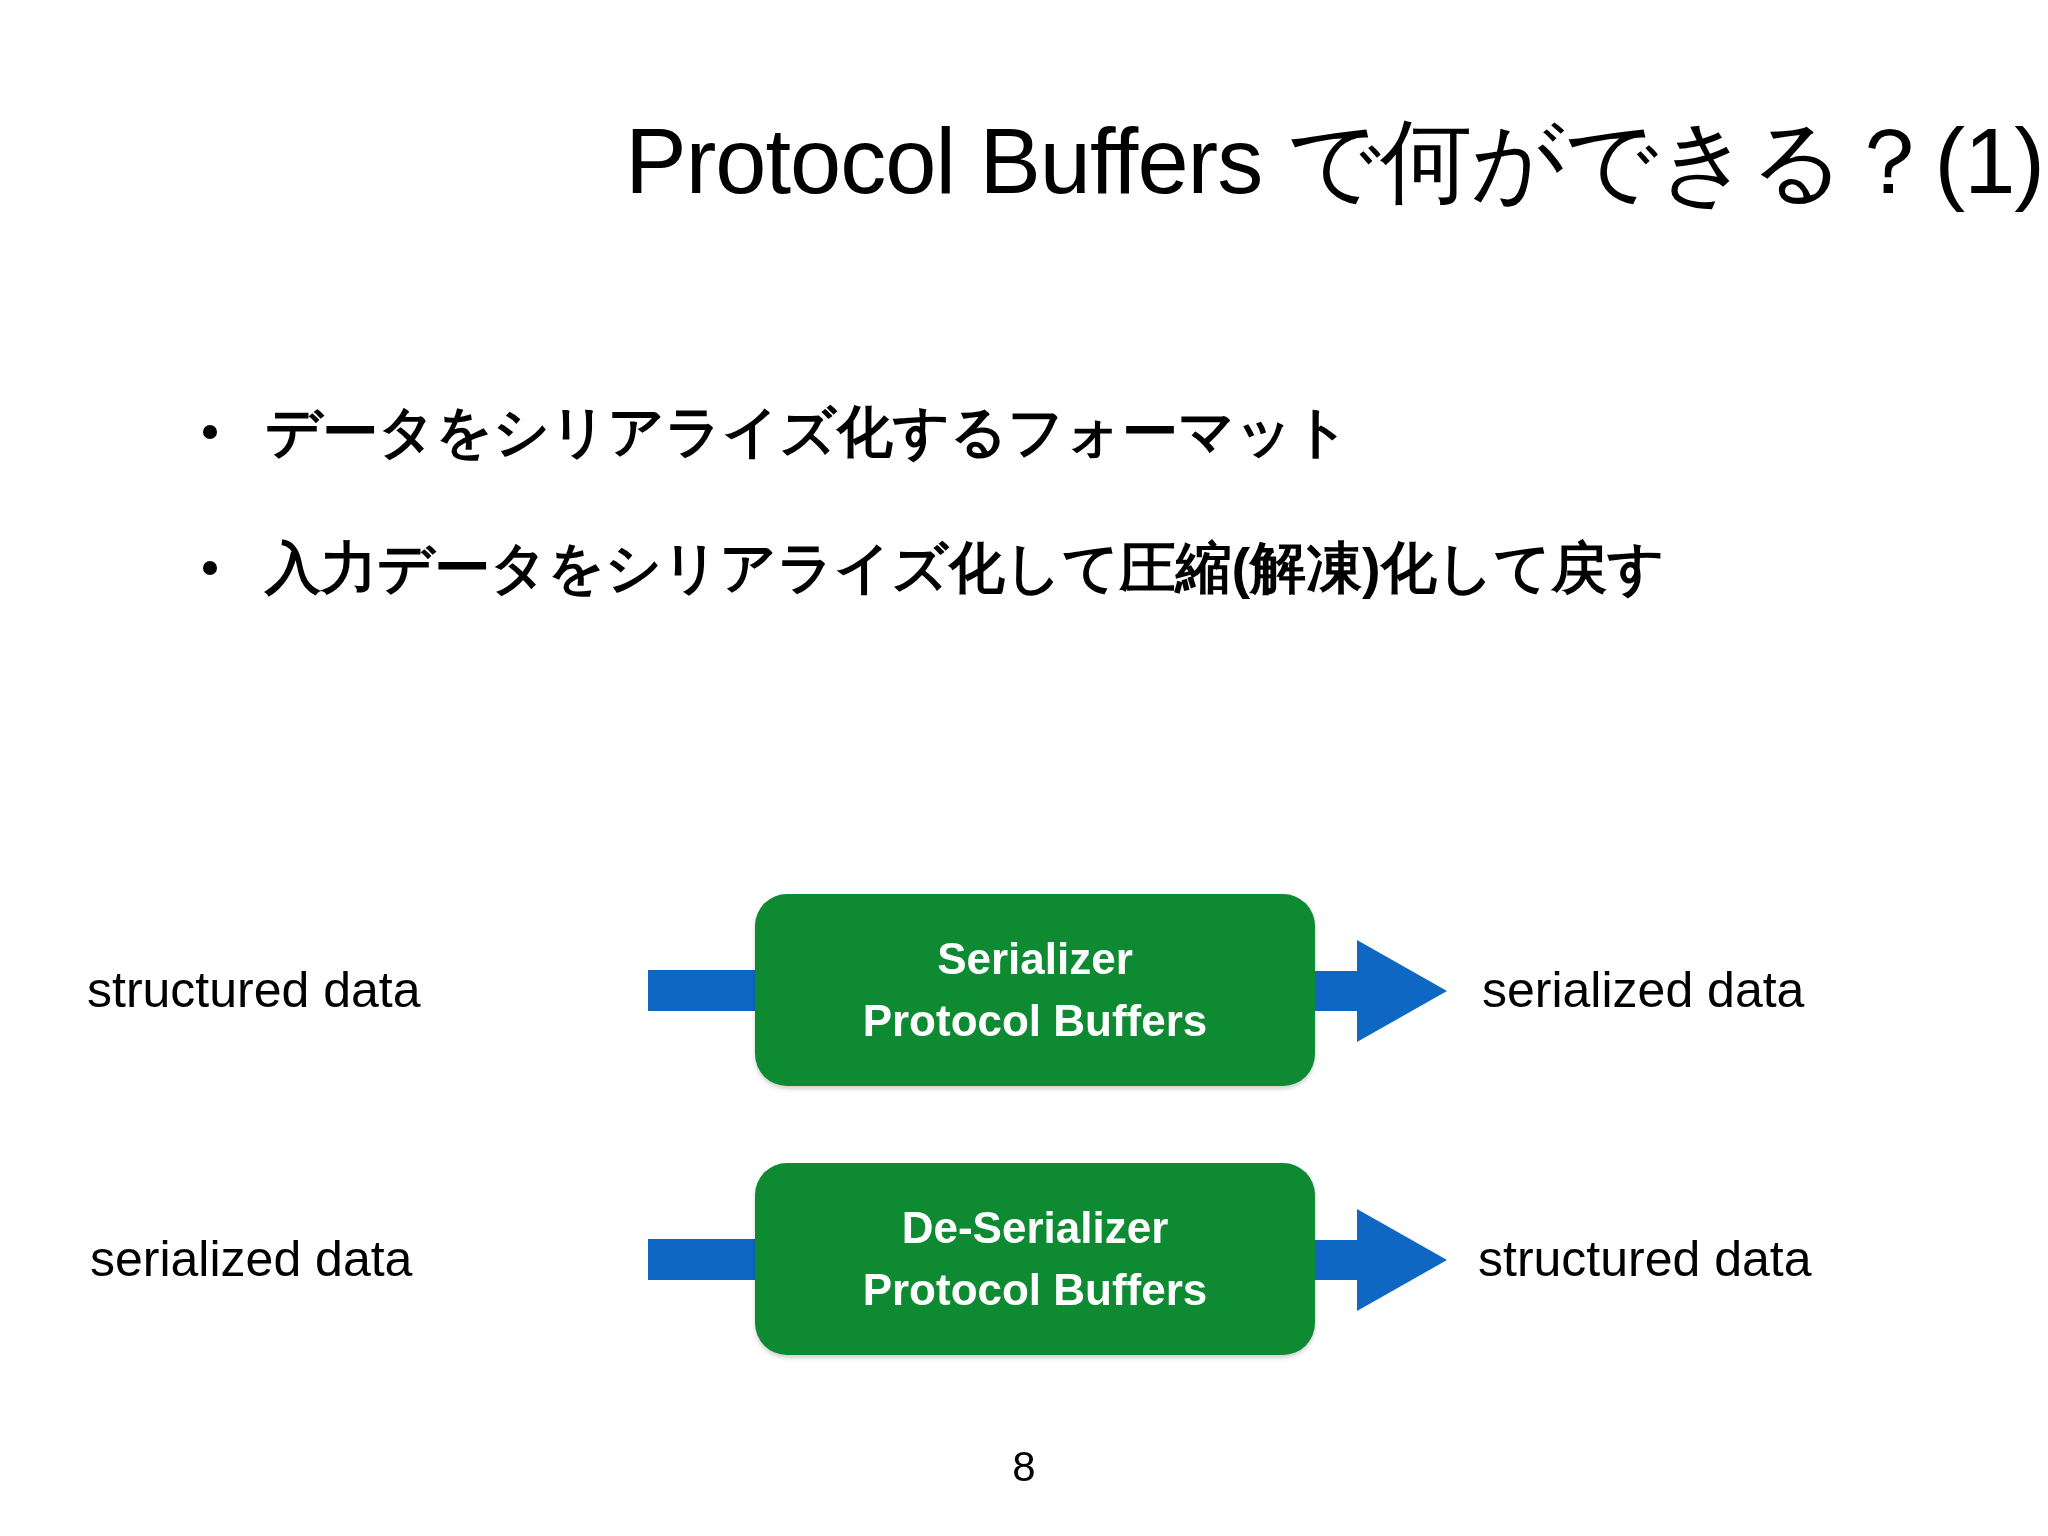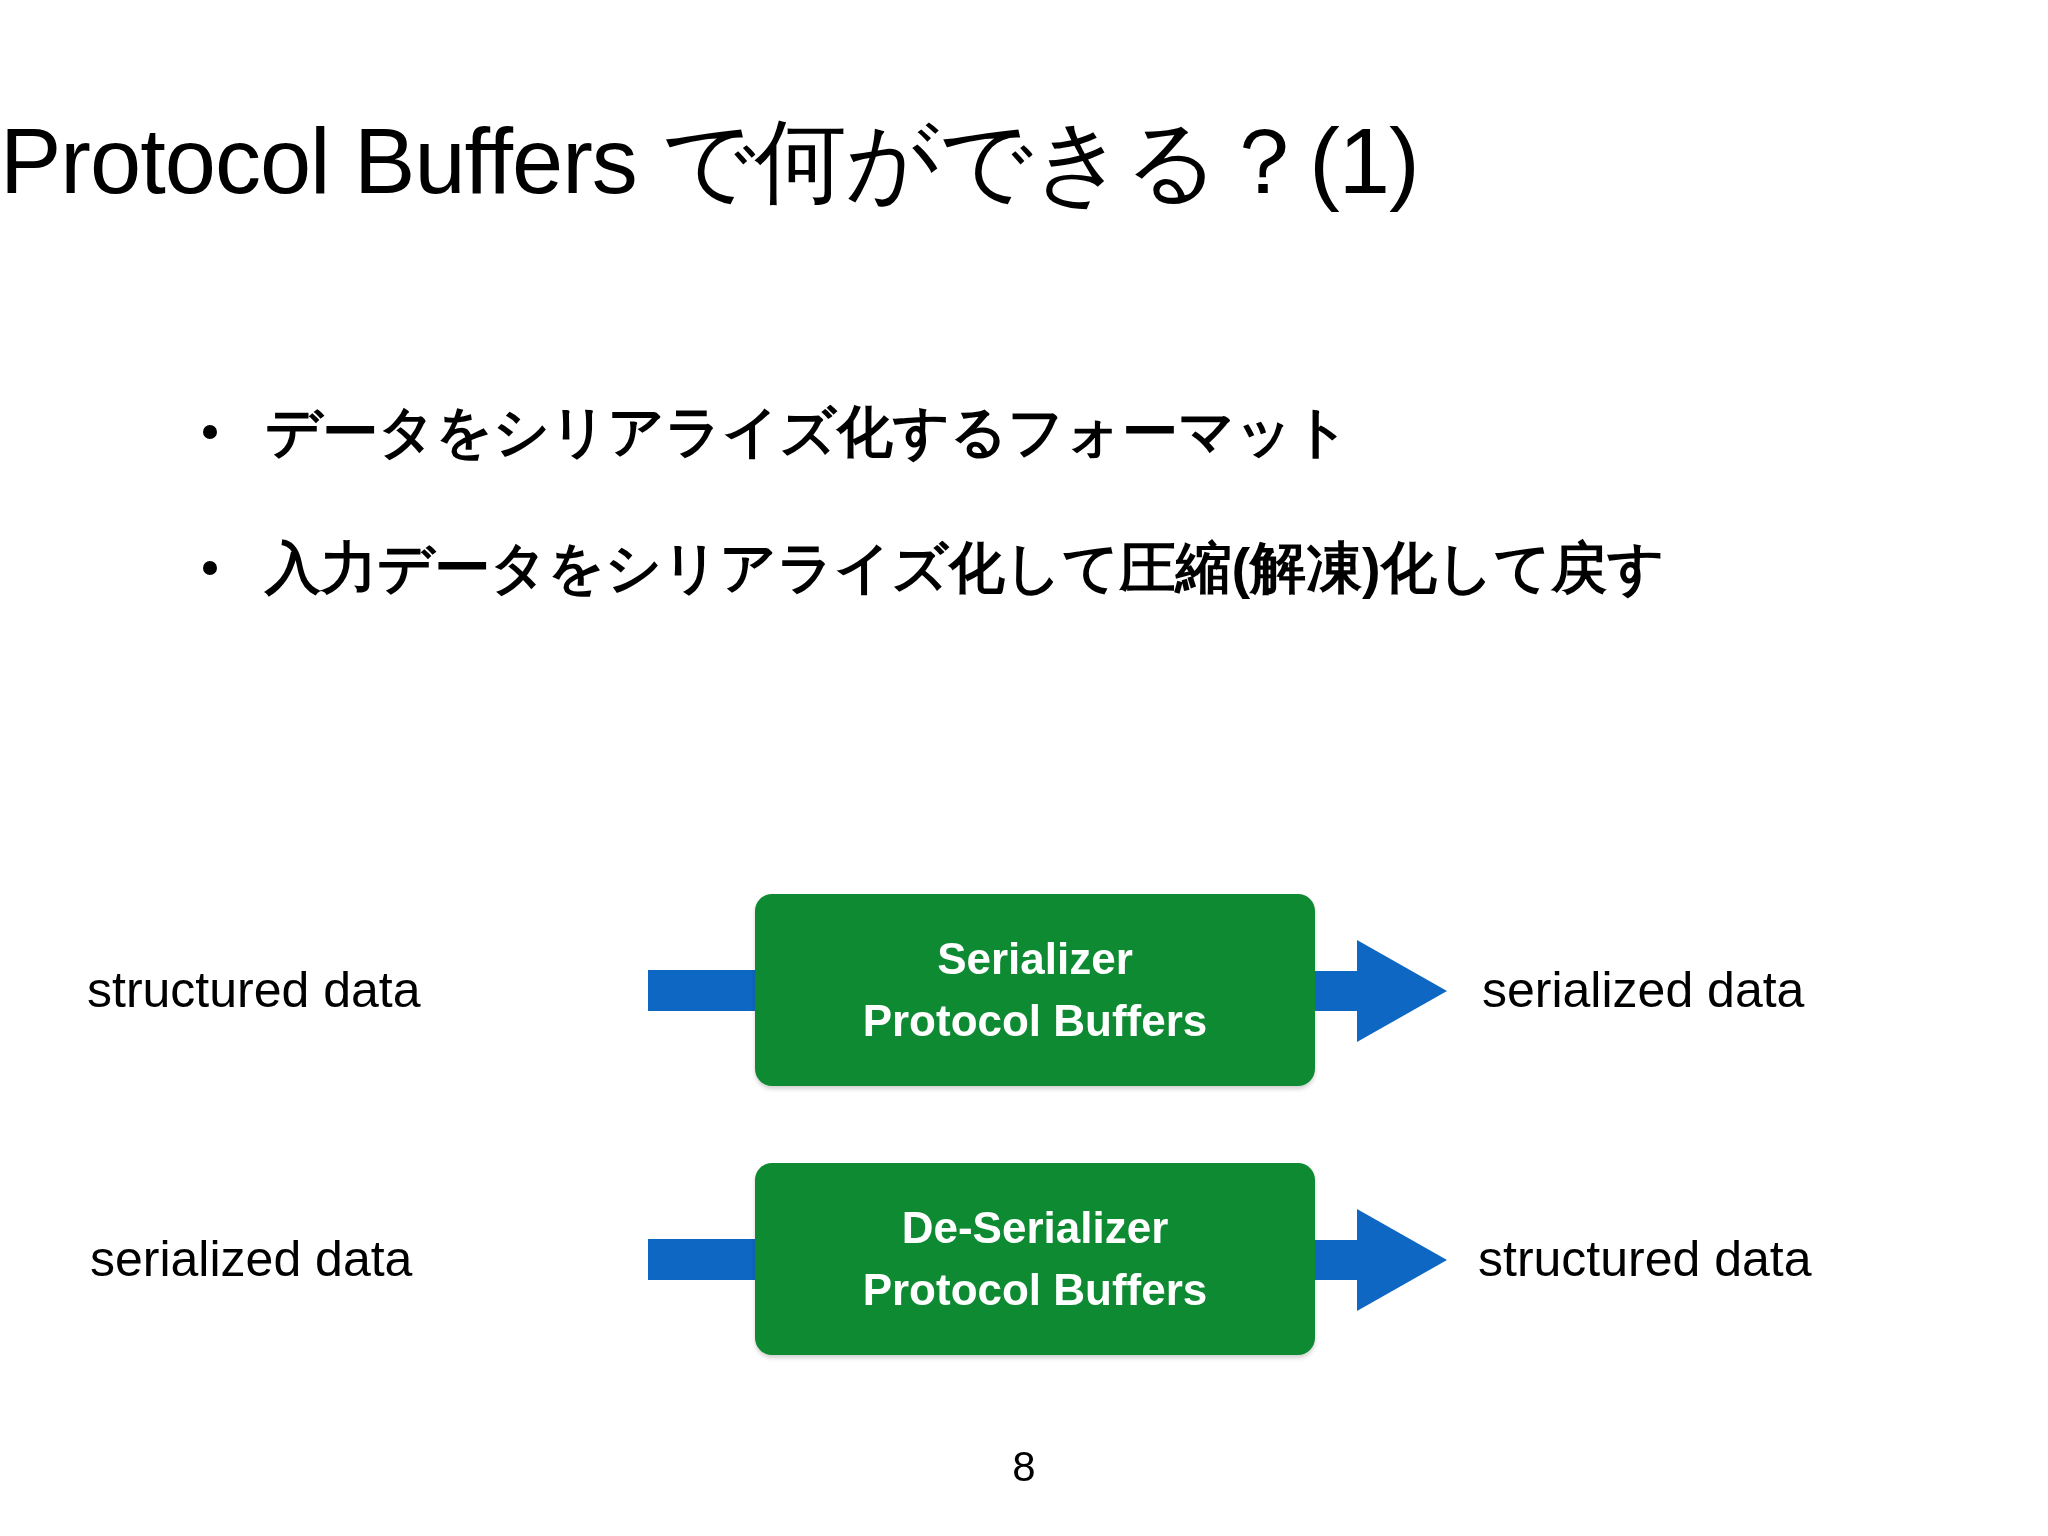--- a/index.html
+++ b/index.html
@@ -13,22 +13,22 @@
   html,body{background:var(--background);}
   body{font-family:"Liberation Sans",sans-serif;color:var(--text-black);}
   .stage{
     position:relative;
     width:2048px;height:1536px;
     background:var(--background);
     overflow:hidden;
   }
   .slide-title{
     position:absolute;
-    left:0;right:16px;top:100px;
-    text-align:left;
+    left:0;right:4px;top:100px;
+    text-align:right;
     font-size:92px;
     font-weight:400;
     letter-spacing:-1px;
     color:var(--text-black);
     white-space:nowrap;
   }
   .bullet-list{
     position:absolute;
     left:203px;top:400px;
     width:1700px;
@@ -63,21 +63,21 @@
   }
   .shaft{
     position:absolute;
     height:41px;width:112px;
     background:var(--arrow-blue);
   }
   .proc-box{
     position:absolute;
     width:560px;height:192px;
     background:var(--box-green);
-    border-radius:17px;
+    border-radius:32px;
     display:flex;
     flex-direction:column;
     align-items:center;
     justify-content:center;
     box-shadow:0 3px 4px rgba(0,0,0,0.18);
   }
   .proc-line{
     color:var(--box-text-white);
     font-size:44px;
     font-weight:700;

